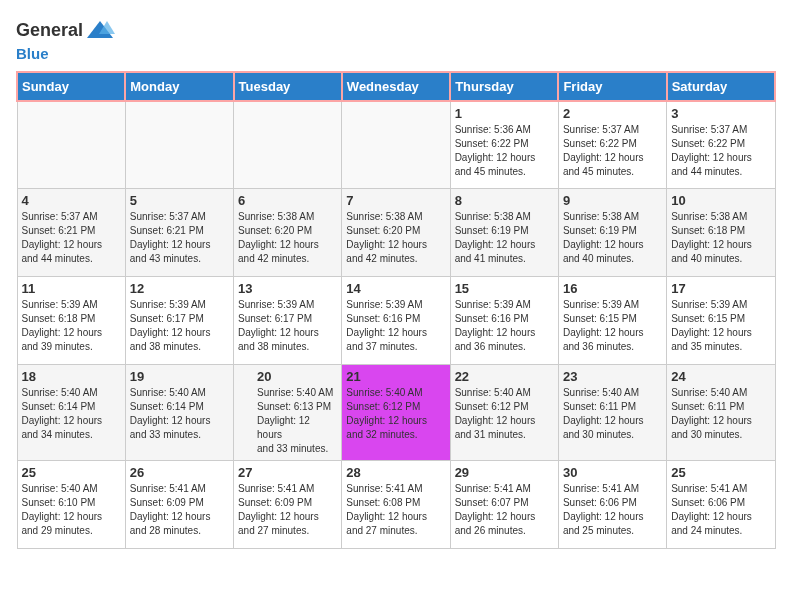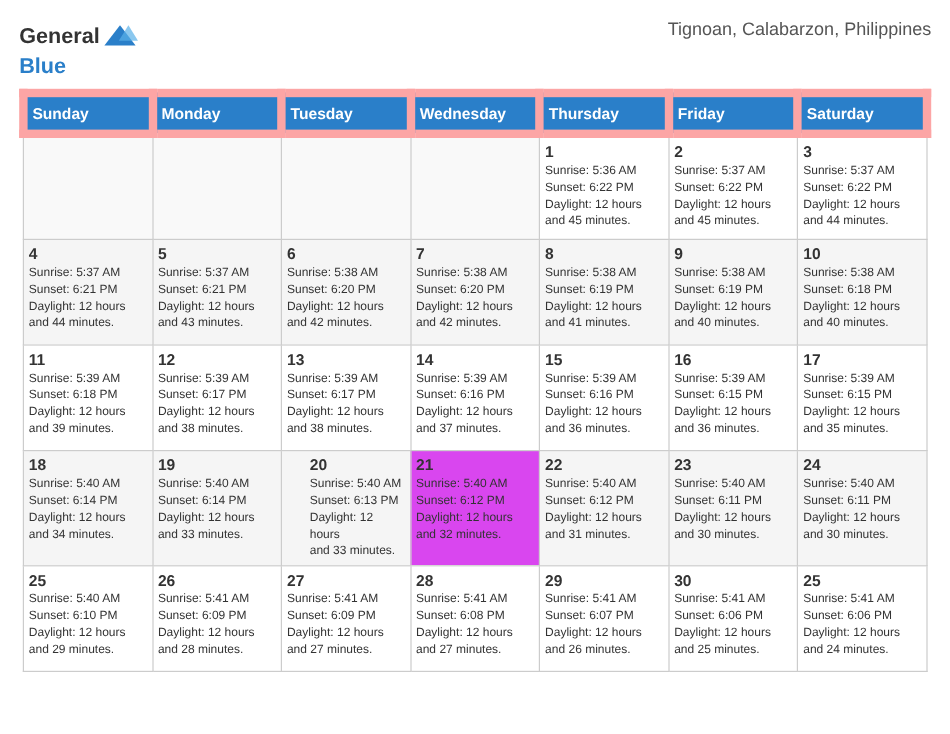--- a/index.html
+++ b/index.html
@@ -20,21 +20,21 @@
       display: flex;
       align-items: center;
     }
     .logo-text-general {
       font-size: 18px;
       font-weight: bold;
       color: #333;
       line-height: 1.1;
     }
     .logo-text-blue {
-      font-size: 18px;
+      font-size: 15px;
       font-weight: bold;
       color: #2a7fc9;
       line-height: 1.1;
     }
     .logo-icon {
       width: 30px;
       height: 30px;
       margin-left: 2px;
     }
     .title-section {
@@ -55,21 +55,21 @@
       border-collapse: collapse;
       font-size: 11px;
     }
     thead th {
       background-color: #2a7fc9;
       color: #fff;
       padding: 6px 4px;
       text-align: left;
       font-size: 13px;
       font-weight: bold;
-      border: 7px solid #fca5a5;
+      border: 2px solid #fca5a5;
     }
     td {
       border: 1px solid #ccc;
       vertical-align: top;
       padding: 4px;
       width: calc(100% / 7);
       height: 88px;
       background: #fff;
     }
     td.empty {
@@ -100,21 +100,20 @@
         <span class="logo-text-general">General</span>
         <svg class="logo-icon" viewBox="0 0 30 30" xmlns="http://www.w3.org/2000/svg">
           <polygon points="15,5 28,22 2,22" fill="#2a7fc9"></polygon>
           <polygon points="22,5 30,18 14,18" fill="#5ab0e8" opacity="0.7"></polygon>
         </svg>
       </div>
       <div class="logo-text-blue">Blue</div>
     </div>
   </div>
   <div class="title-section">
-    <div class="calendar-subtitle">Tignoan, Calabarzon, Philippines</div>
   </div>
 </div>
 
 <table>
   <thead>
     <tr>
     <th>Sunday</th>
         <th>Monday</th>
         <th>Tuesday</th>
         <th>Wednesday</th>

